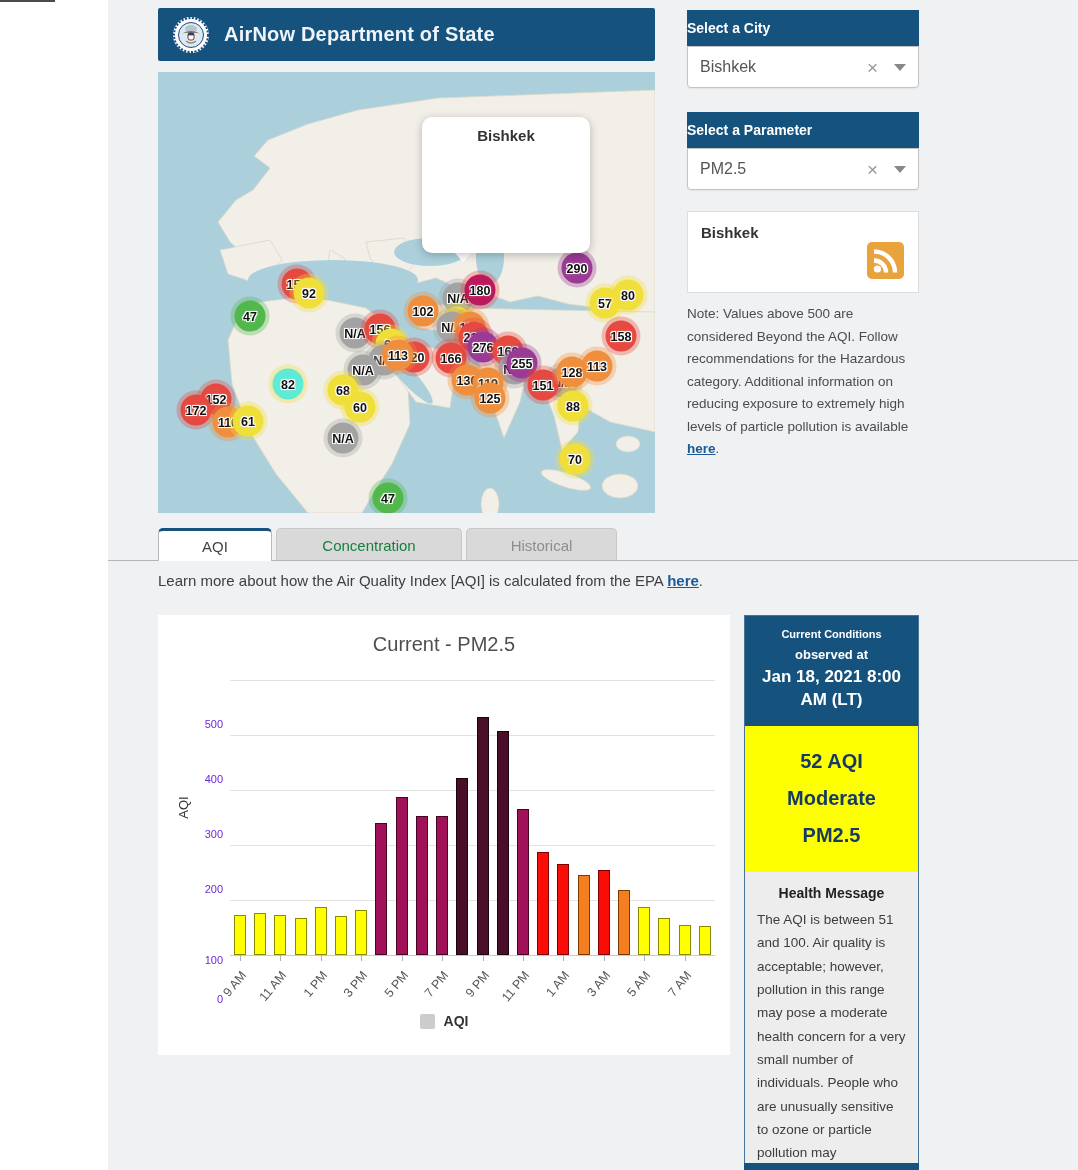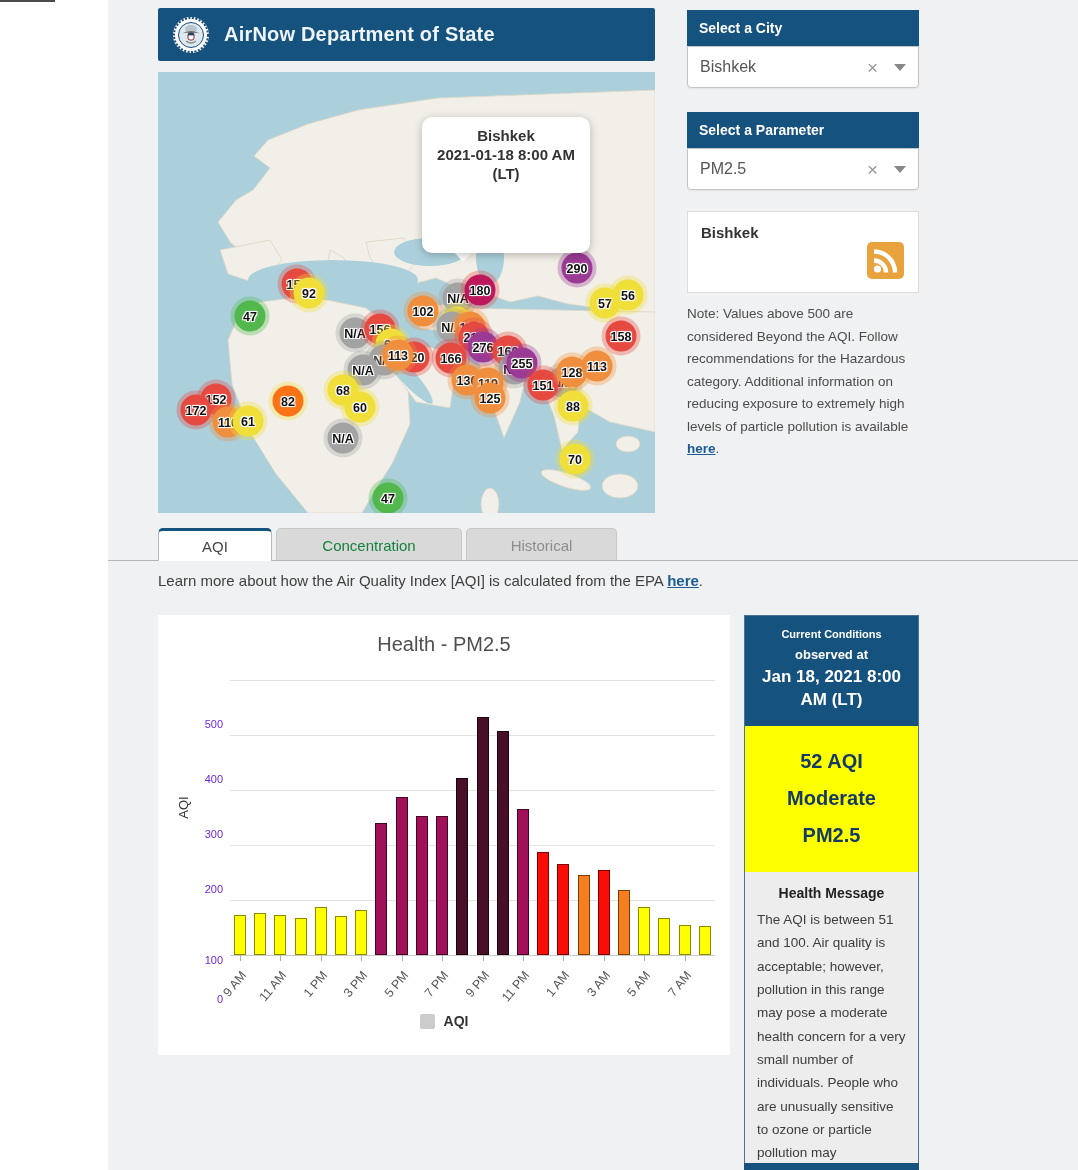--- a/index.html
+++ b/index.html
@@ -36,21 +36,21 @@
   #popup-tail{position:absolute;left:296px;top:180px;width:0;height:0;
     border-left:9px solid transparent;border-right:9px solid transparent;border-top:10px solid #fff;}
   .popup-title{font-size:15px;font-weight:bold;color:#333;text-align:center;line-height:1.25;width:150px;}
   #popup-table{border-collapse:collapse;margin-top:6px;}
   #popup-table th{background:#15527e;color:#fff;font-size:14px;font-weight:bold;padding:5px 10px;border:2px solid #15527e;}
   #popup-table td{font-size:14px;color:#555;text-align:center;padding:5px 10px;border:2px solid #15527e;background:#fff;}
   #popup-table td.aqi-cell{background:#ffff00;color:#222;}
 
   
   .side-header{left:687px;width:232px;height:36px;background:#15527e;color:#fff;
-    font-size:14px;font-weight:bold;display:flex;align-items:center;padding-left:12px;box-sizing:border-box;}
+    font-size:14px;font-weight:bold;display:flex;align-items:center;box-sizing:border-box;}
   .side-select{left:687px;width:232px;height:42px;background:#fff;border:1px solid #c3c3c3;border-radius:0 0 4px 4px;
     box-sizing:border-box;display:flex;align-items:center;padding:0 12px;cursor:pointer;box-shadow:0 1px 2px rgba(0,0,0,.06);}
   .side-select .val{flex:1;font-size:16px;color:#555;}
   .clear-x{color:#999;font-size:19px;line-height:1;margin-right:16px;cursor:pointer;}
   .caret{width:0;height:0;border-left:6px solid transparent;border-right:6px solid transparent;border-top:7px solid #888;cursor:pointer;}
   #rss-card{left:687px;top:211px;width:232px;height:82px;background:#fff;border:1px solid #ddd;box-sizing:border-box;}
   #rss-city{position:absolute;left:13px;top:12px;font-size:15px;font-weight:bold;color:#333;}
   #rss-icon{position:absolute;right:14px;bottom:13px;cursor:pointer;}
   #side-note{left:687px;top:303px;width:232px;font-size:13.5px;color:#4c4c4c;line-height:1.67;}
   a.inline-link{color:#1c5a96;font-weight:bold;text-decoration:underline;cursor:pointer;}
@@ -156,21 +156,21 @@
       <div class="marker" style="background: rgb(82, 184, 77); box-shadow: rgba(82, 184, 77, 0.333) 0px 0px 0px 4px; left: 92px; top: 244px;">47</div>
       <div class="marker" style="background: rgb(163, 163, 163); box-shadow: rgba(163, 163, 163, 0.333) 0px 0px 0px 4px; left: 197px; top: 261px;">N/A</div>
       <div class="marker" style="background: rgb(230, 73, 63); box-shadow: rgba(230, 73, 63, 0.333) 0px 0px 0px 4px; left: 222px; top: 257px;">156</div>
       <div class="marker" style="background: rgb(240, 223, 57); box-shadow: rgba(240, 223, 57, 0.333) 0px 0px 0px 4px; left: 233px; top: 272px;">64</div>
       <div class="marker" style="background: rgb(163, 163, 163); box-shadow: rgba(163, 163, 163, 0.333) 0px 0px 0px 4px; left: 226px; top: 288px;">N/A</div>
       <div class="marker" style="background: rgb(163, 163, 163); box-shadow: rgba(163, 163, 163, 0.333) 0px 0px 0px 4px; left: 205px; top: 298px;">N/A</div>
       <div class="marker" style="background: rgb(230, 73, 63); box-shadow: rgba(230, 73, 63, 0.333) 0px 0px 0px 4px; left: 256px; top: 285px;">320</div>
       <div class="marker" style="background: rgb(239, 143, 62); box-shadow: rgba(239, 143, 62, 0.333) 0px 0px 0px 4px; left: 240px; top: 283px;">113</div>
       <div class="marker" style="background: rgb(239, 143, 62); box-shadow: rgba(239, 143, 62, 0.333) 0px 0px 0px 4px; left: 265px; top: 239px;">102</div>
       <div class="marker" style="background: rgb(240, 223, 57); box-shadow: rgba(240, 223, 57, 0.333) 0px 0px 0px 4px; left: 185px; top: 318px;">68</div>
-      <div class="marker" style="background: #f97316; box-shadow: rgba(240, 223, 57, 0.333) 0px 0px 0px 4px; left: 130px; top: 329px;">82</div>
+      <div class="marker" style="background: #5eead4; box-shadow: rgba(240, 223, 57, 0.333) 0px 0px 0px 4px; left: 130px; top: 312px;">82</div>
       <div class="marker" style="background: rgb(230, 73, 63); box-shadow: rgba(230, 73, 63, 0.333) 0px 0px 0px 4px; left: 58px; top: 327px;">152</div>
       <div class="marker" style="background: rgb(230, 73, 63); box-shadow: rgba(230, 73, 63, 0.333) 0px 0px 0px 4px; left: 38px; top: 338px;">172</div>
       <div class="marker" style="background: rgb(239, 143, 62); box-shadow: rgba(239, 143, 62, 0.333) 0px 0px 0px 4px; left: 70px; top: 350px;">110</div>
       <div class="marker" style="background: rgb(240, 223, 57); box-shadow: rgba(240, 223, 57, 0.333) 0px 0px 0px 4px; left: 90px; top: 349px;">61</div>
       <div class="marker" style="background: rgb(240, 223, 57); box-shadow: rgba(240, 223, 57, 0.333) 0px 0px 0px 4px; left: 202px; top: 335px;">60</div>
       <div class="marker" style="background: rgb(163, 163, 163); box-shadow: rgba(163, 163, 163, 0.333) 0px 0px 0px 4px; left: 185px; top: 366px;">N/A</div>
       <div class="marker" style="background: rgb(82, 184, 77); box-shadow: rgba(82, 184, 77, 0.333) 0px 0px 0px 4px; left: 230px; top: 426px;">47</div>
       <div class="marker" style="background: rgb(240, 223, 57); box-shadow: rgba(240, 223, 57, 0.333) 0px 0px 0px 4px; left: 417px; top: 387px;">70</div>
       <div class="marker" style="background: rgb(155, 58, 149); box-shadow: rgba(155, 58, 149, 0.333) 0px 0px 0px 4px; left: 419px; top: 196px;">290</div>
       <div class="marker" style="background: rgb(163, 163, 163); box-shadow: rgba(163, 163, 163, 0.333) 0px 0px 0px 4px; left: 300px; top: 226px;">N/A</div>
@@ -186,29 +186,28 @@
       <div class="marker" style="background: rgb(155, 58, 149); box-shadow: rgba(155, 58, 149, 0.333) 0px 0px 0px 4px; left: 364px; top: 291px;">255</div>
       <div class="marker" style="background: rgb(239, 143, 62); box-shadow: rgba(239, 143, 62, 0.333) 0px 0px 0px 4px; left: 309px; top: 308px;">130</div>
       <div class="marker" style="background: rgb(239, 143, 62); box-shadow: rgba(239, 143, 62, 0.333) 0px 0px 0px 4px; left: 330px; top: 311px;">119</div>
       <div class="marker" style="background: rgb(239, 143, 62); box-shadow: rgba(239, 143, 62, 0.333) 0px 0px 0px 4px; left: 332px; top: 326px;">125</div>
       <div class="marker" style="background: rgb(163, 163, 163); box-shadow: rgba(163, 163, 163, 0.333) 0px 0px 0px 4px; left: 405px; top: 310px;">N/A</div>
       <div class="marker" style="background: rgb(230, 73, 63); box-shadow: rgba(230, 73, 63, 0.333) 0px 0px 0px 4px; left: 385px; top: 313px;">151</div>
       <div class="marker" style="background: rgb(239, 143, 62); box-shadow: rgba(239, 143, 62, 0.333) 0px 0px 0px 4px; left: 414px; top: 300px;">128</div>
       <div class="marker" style="background: rgb(239, 143, 62); box-shadow: rgba(239, 143, 62, 0.333) 0px 0px 0px 4px; left: 439px; top: 294px;">113</div>
       <div class="marker" style="background: rgb(240, 223, 57); box-shadow: rgba(240, 223, 57, 0.333) 0px 0px 0px 4px; left: 415px; top: 334px;">88</div>
       <div class="marker" style="background: rgb(240, 223, 57); box-shadow: rgba(240, 223, 57, 0.333) 0px 0px 0px 4px; left: 447px; top: 231px;">57</div>
-      <div class="marker" style="background: rgb(240, 223, 57); box-shadow: rgba(240, 223, 57, 0.333) 0px 0px 0px 4px; left: 470px; top: 223px;">56</div>
+      <div class="marker" style="background: rgb(240, 223, 57); box-shadow: rgba(240, 223, 57, 0.333) 0px 0px 0px 4px; left: 470px; top: 223px;">80</div>
       <div class="marker" style="background: rgb(230, 73, 63); box-shadow: rgba(230, 73, 63, 0.333) 0px 0px 0px 4px; left: 463px; top: 264px;">158</div>
     </div>
 
   
   <div id="popup-tail"></div>
   <div id="map-popup">
     <div class="popup-title">Bishkek</div>
-    <div class="popup-title">2021-01-18 8:00 AM (LT)</div>
   </div>
 </div>
 
 <div class="side-header abs" style="top:10px;">Select a City</div>
 <div class="side-select abs" style="top:46px;">
   <span class="val">Bishkek</span>
   <span class="clear-x">×</span>
   <span class="caret"></span>
 </div>
 
@@ -236,21 +235,21 @@
 <div id="tab-aqi" class="tab abs">AQI</div>
 <div id="tab-concentration" class="tab abs">Concentration</div>
 <div id="tab-historical" class="tab abs">Historical</div>
 <div id="tab-baseline" class="abs"></div>
 
 <div id="learn-more" class="abs">
   <span>Learn more about how the Air Quality Index [AQI] is calculated from the EPA </span><a class="inline-link">here</a><span>.</span>
 </div>
 
 <div id="chart-card" class="abs">
-  <div id="chart-title">Health - PM2.5</div>
+  <div id="chart-title">Current - PM2.5</div>
   <div id="ylabel">AQI</div>
   <div id="plot">
       <div class="gridline zero" style="top: 275px;"></div>
       <div class="ytick" style="top: 275px;">0</div>
       <div class="gridline" style="top: 220px;"></div>
       <div class="ytick" style="top: 236px;">100</div>
       <div class="gridline" style="top: 165px;"></div>
       <div class="ytick" style="top: 165px;">200</div>
       <div class="gridline" style="top: 110px;"></div>
       <div class="ytick" style="top: 110px;">300</div>

